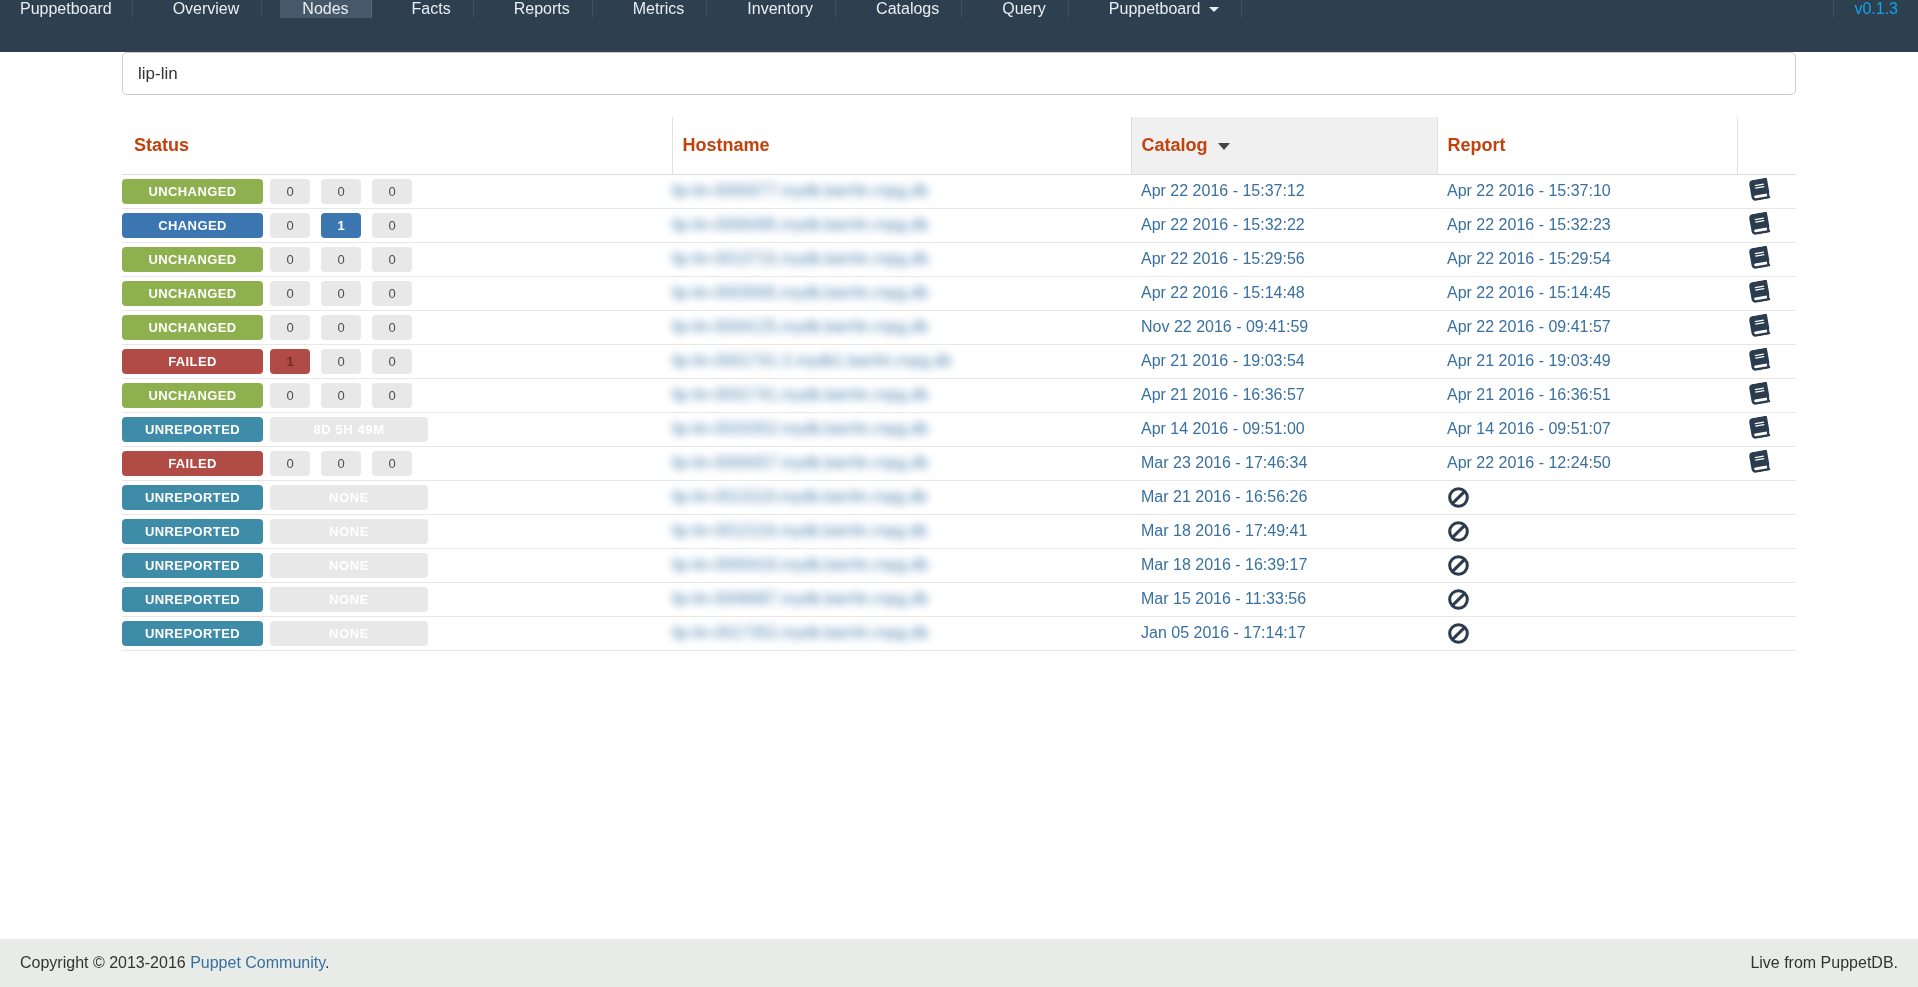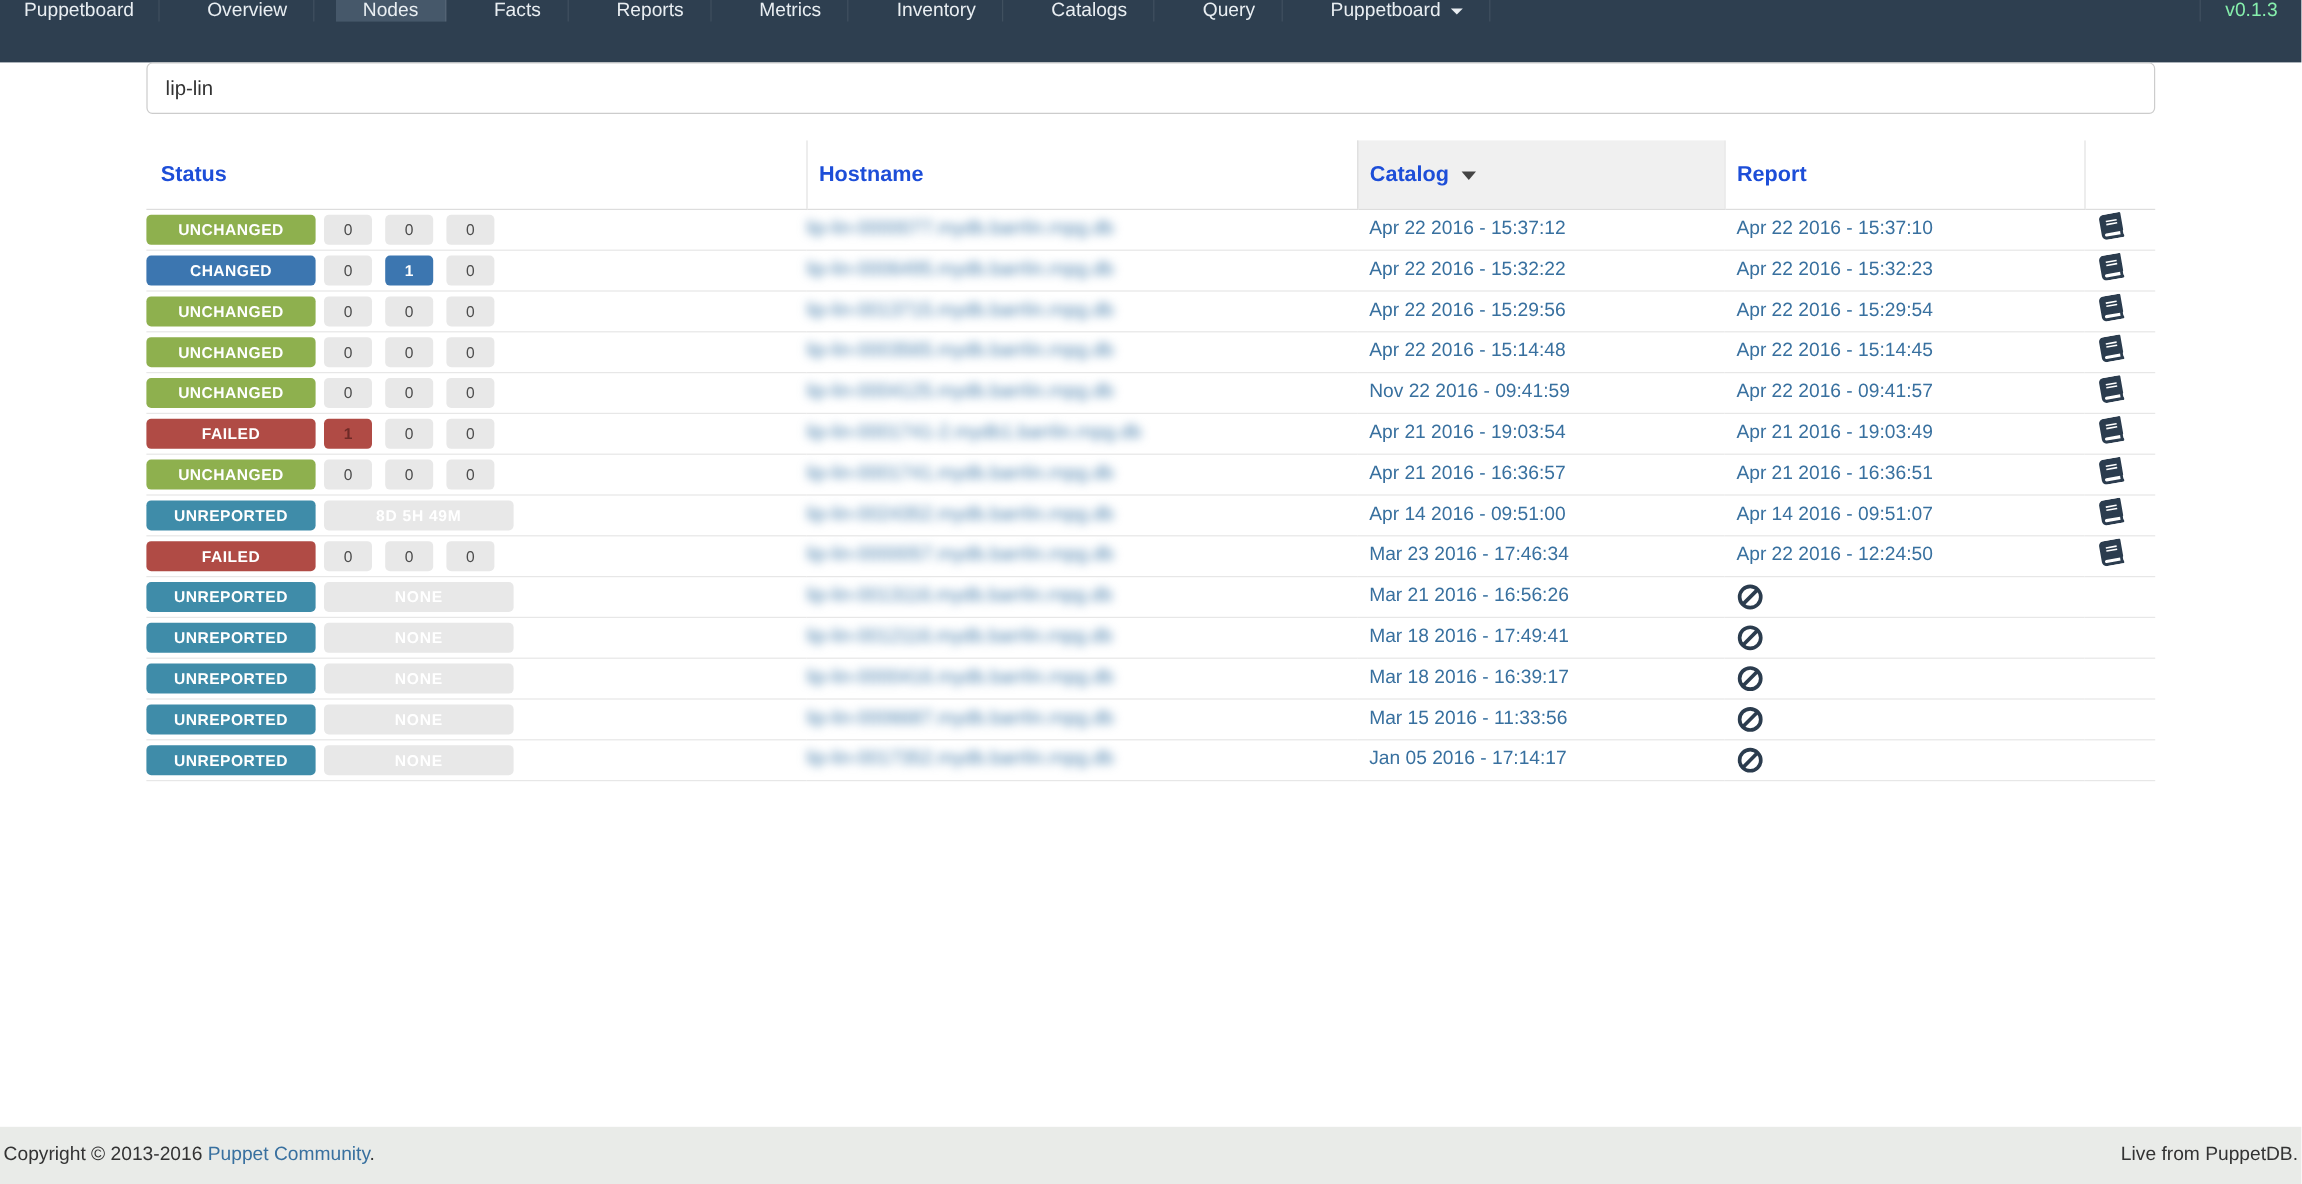--- a/index.html
+++ b/index.html
@@ -14,39 +14,39 @@
   .navbar { height:52px; background:#2e3f50; display:flex; align-items:flex-start; flex-shrink:0;gap:18px; }
   .nav-item {
     display:flex; align-items:center; padding:0 22px;
     color:#e9eef2; font-size:16px; cursor:pointer;
     border-right:1px solid rgba(255,255,255,0.09);
     white-space:nowrap;
   }
   .nav-brand { padding:0 20px; }
   .nav-item.active { background:#46586a; }
   .nav-spacer { flex:1; }
-  .nav-version { display:flex; align-items:center; padding:0 20px; color:#86efac; font-size:16px; border-left:1px solid rgba(255,255,255,0.09); }
+  .nav-version { display:flex; align-items:center; padding:0 20px; color:#0ea5e9; font-size:16px; border-left:1px solid rgba(255,255,255,0.09); }
   .caret-down {
     display:inline-block; margin-left:9px;
     width:0; height:0; border-left:5px solid transparent;
     border-right:5px solid transparent; border-top:5px solid #e9eef2;
   }
   
   .container { width:1674px; margin:0 auto; }
   .search-wrap { }
   .search-input {
     width:100%; height:43px; border:1px solid #cccccc; border-radius:5px;
     padding:0 15px; font-size:17px; color:#333; outline:none;
     font-family:"Liberation Sans","DejaVu Sans",sans-serif;
   }
   
   table.nodes { width:100%; border-collapse:collapse; table-layout:fixed; margin-top:22px; }
   col.c1{width:550px} col.c2{width:459px} col.c3{width:306px} col.c4{width:300px} col.c5{width:59px}
   th {
-    text-align:left; font-size:18px; font-weight:bold; color:#1d4ed8;
+    text-align:left; font-size:18px; font-weight:bold; color:#c2410c;
     height:57px; vertical-align:middle; padding:0 0 0 10px;
     border-left:1px solid #e2e2e2; border-bottom:1px solid #dddddd;
     cursor:pointer;
   }
   th.first { border-left:none; padding-left:12px; }
   th.sorted { background:#f0f0f0; border-left:1px solid #dbdbdb; }
   .sort-caret {
     display:inline-block; margin-left:10px; vertical-align:middle;
     width:0; height:0; border-left:6px solid transparent;
     border-right:6px solid transparent; border-top:7px solid #444;
@@ -80,21 +80,21 @@
   a.dlink { color:#38709f; font-size:16px; text-decoration:none; cursor:pointer; white-space:nowrap; }
   td.c-icon { padding-left:12px; }
   .book-icon { display:inline-block; width:21px; height:21px; transform:rotate(-10deg); cursor:pointer; }
   .book-icon svg { width:21px; height:21px; fill:#2b3c4e; }
   .ban-icon { display:inline-block; width:23px; height:23px; vertical-align:middle; }
   .ban-icon svg { width:23px; height:23px; }
   
   .footer {
     margin-top:auto; height:48px; background:#e9ebe8; flex-shrink:0;
     display:flex; align-items:center; justify-content:space-between;
-    padding:0 3px; font-size:16px; color:#333;
+    padding:0 20px; font-size:16px; color:#333;
   }
   .footer a { color:#38709f; text-decoration:none; cursor:pointer; }
 </style>
 </head>
 <body>
 
 <div class="navbar">
   <div class="nav-item nav-brand">Puppetboard</div>
   <div class="nav-item">Overview</div>
   <div class="nav-item active">Nodes</div>

